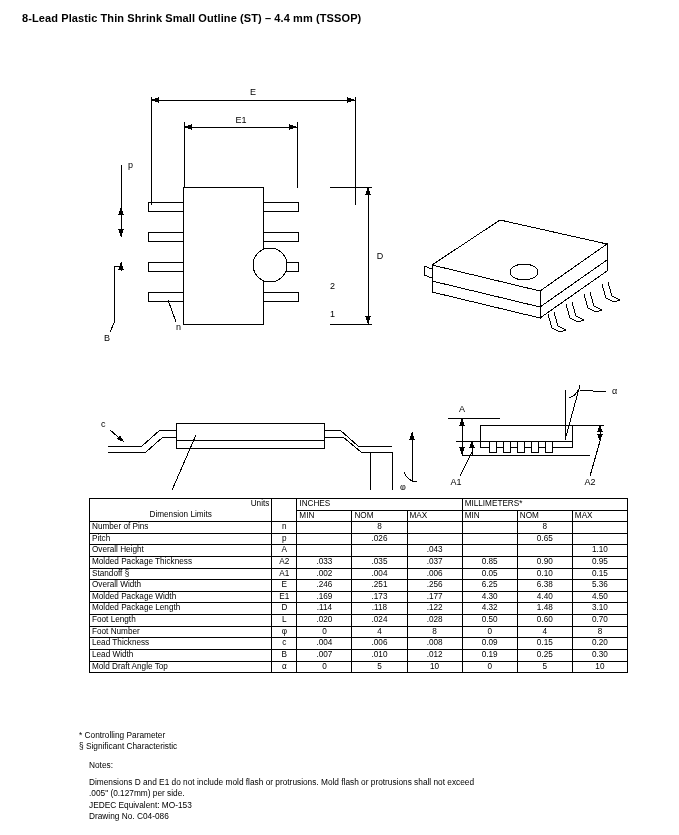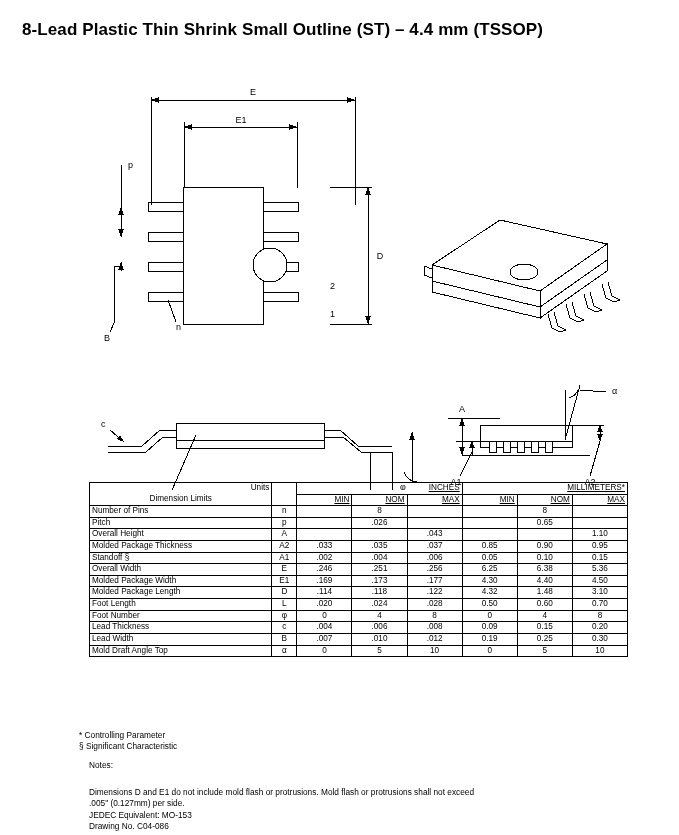--- a/index.html
+++ b/index.html
@@ -7,74 +7,73 @@
     width:679px; height:835px;
     background:#ffffff;
     font-family:"Liberation Sans", sans-serif;
     color:#000000;
     position:relative;
     overflow:hidden;
   }
   .title {
     position:absolute;
     left:22px; top:12px;
-    font-size:17px;
+    font-size:11px;
     font-weight:bold;
     letter-spacing:0.1px;
     white-space:nowrap;
-    margin-top:8px;
   }
 
   
   .drawings { position:absolute; left:0; top:60px; width:679px; height:430px; }
   .drawings svg { display:block; }
 
   
   .table-wrap {
     position:absolute;
-    left:89px; top:482px;
+    left:89px; top:498px;
     width:539px;
   }
   table.dim {
     border-collapse:collapse;
     width:539px;
     font-size:8.2px;
     line-height:1.05;
   }
   table.dim td, table.dim th {
     border:1px solid #000;
     padding:1px 2px;
     font-weight:normal;
     height:11px;
     box-sizing:border-box;
   }
   .c-desc { width:182px; text-align:left; padding-left:3px; }
   .c-sym  { width:25px;  text-align:center; }
   .c-num  { width:55px;  text-align:center; }
   .hdr-right { text-align:right; padding-right:3px; }
-  .hdr-ctr { text-align:right;text-decoration:underline; }
+  .hdr-ctr { text-align:left; }
   .nb { border-top:none !important;text-align:center; }
   .no-bottom { border-bottom:none !important; }
 
   
   .footnotes {
     position:absolute;
     left:79px; top:730px;
     width:560px;
     font-size:8.3px;
     line-height:1.35;
   }
   .notes {
     position:absolute;
     left:89px; top:760px;
     width:570px;
     font-size:8.3px;
     line-height:1.35;
   }
-  .notes .hd { margin-bottom:16px; }
+  .notes .hd { margin-bottom:6px; }
 </style>
 </head>
 <body>
 
 <div class="title">8-Lead Plastic Thin Shrink Small Outline (ST) – 4.4 mm (TSSOP)</div>
 
 <div class="drawings">
 <svg width="679" height="430" viewBox="0 0 679 430">
   <g stroke="#000" fill="none" stroke-width="1" shape-rendering="crispEdges">
 

